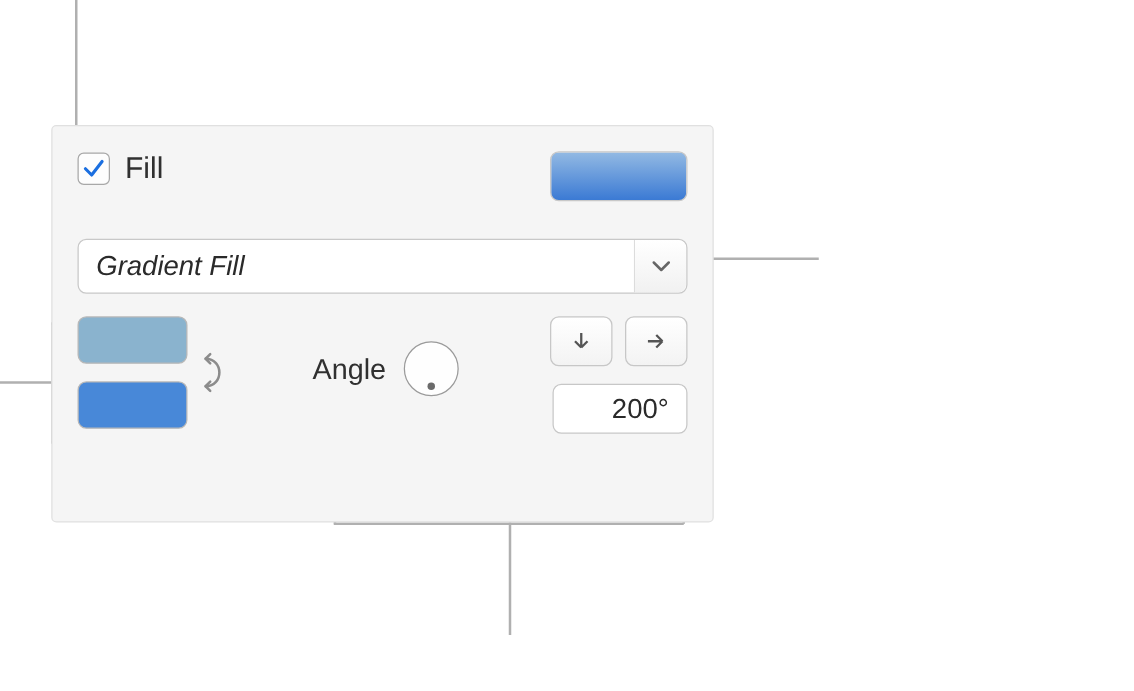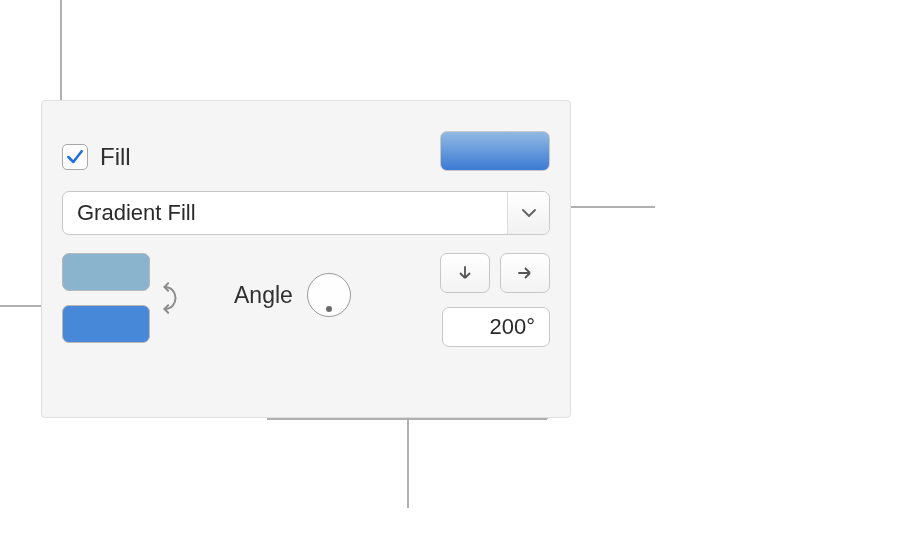--- a/index.html
+++ b/index.html
@@ -19,21 +19,21 @@
     top: 100px;
     width: 530px;
     height: 318px;
     background: #f5f5f5;
     border: 1px solid #e0e0e0;
     border-radius: 4px;
     padding: 20px;
   }
   .row1 {
     display: flex;
-    align-items: flex-end;
+    align-items: flex-start;
     justify-content: space-between;
     height: 50px;
   }
   .check-wrap {
     display: flex;
     align-items: center;
     gap: 12px;
   }
   .checkbox {
     width: 26px;
@@ -67,20 +67,21 @@
     align-items: stretch;
     cursor: pointer;
   }
   .dropdown-text {
     flex: 1;
     padding: 0 14px;
     display: flex;
     align-items: center;
     font-size: 22px;
     color: #2a2a2a;
+    font-style: italic;
   }
   .dropdown-btn {
     width: 42px;
     border-left: 1px solid #dcdcdc;
     display: flex;
     align-items: center;
     justify-content: center;
     background: linear-gradient(#ffffff, #f1f1f1);
     border-top-right-radius: 7px;
     border-bottom-right-radius: 7px;
@@ -116,21 +117,21 @@
     height: 42px;
     display: flex;
     align-items: center;
     justify-content: center;
     font-size: 26px;
     color: #7a7a7a;
     cursor: pointer;
   }
   .angle-block {
     position: absolute;
-    left: 172px;
+    left: 188px;
     top: 20px;
     display: flex;
     align-items: center;
     gap: 14px;
   }
   .angle-label { font-size: 23px; color: #303030; }
   .angle-dial {
     width: 44px;
     height: 44px;
     border: 1.5px solid #9a9a9a;

